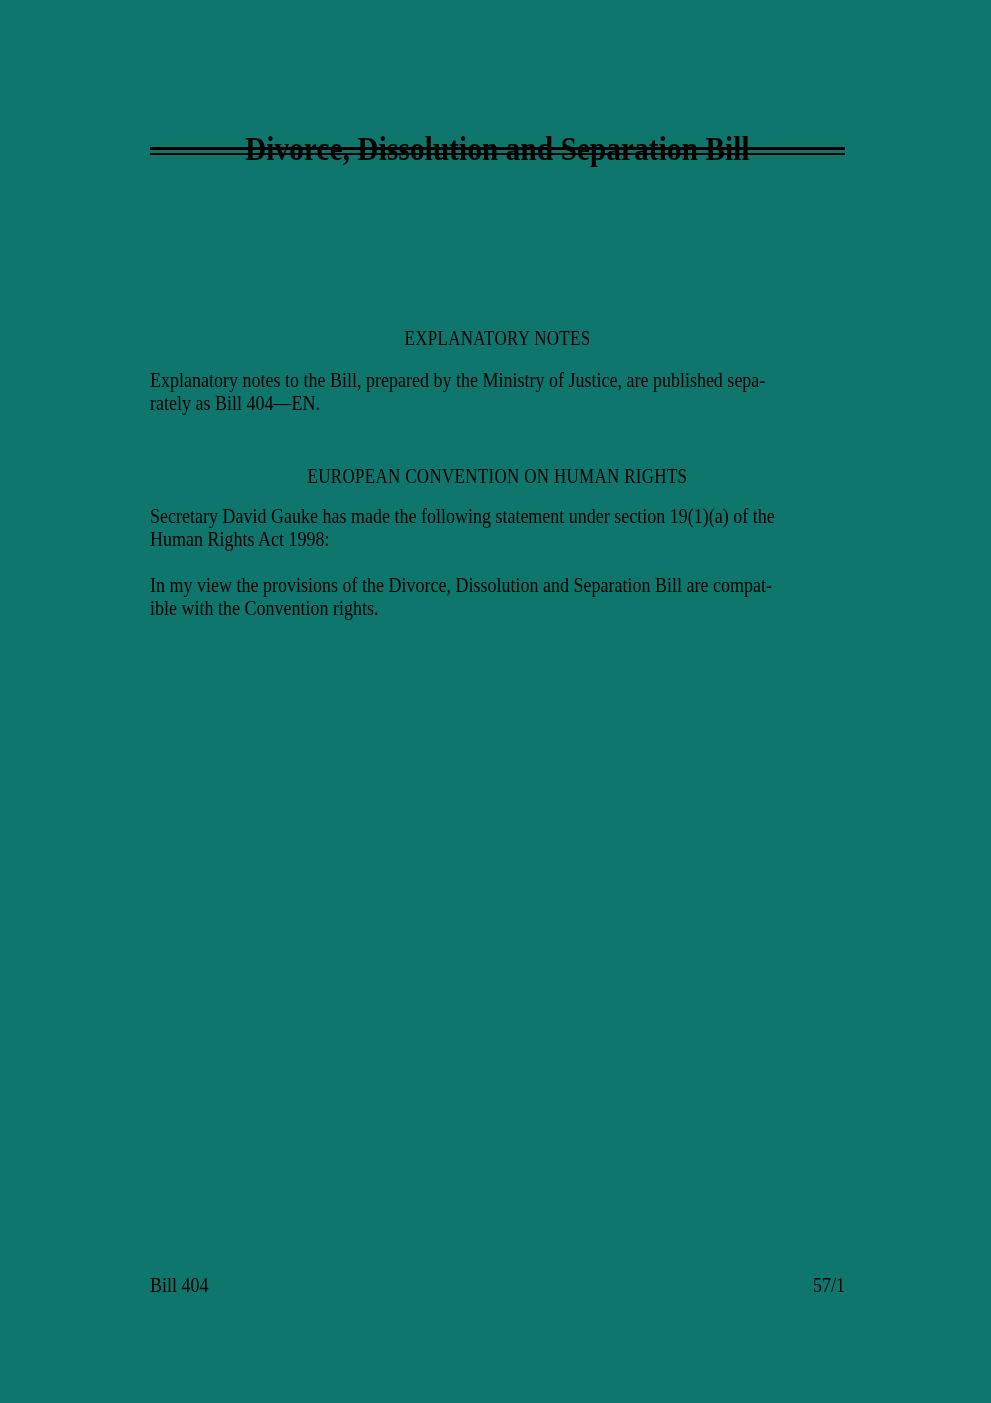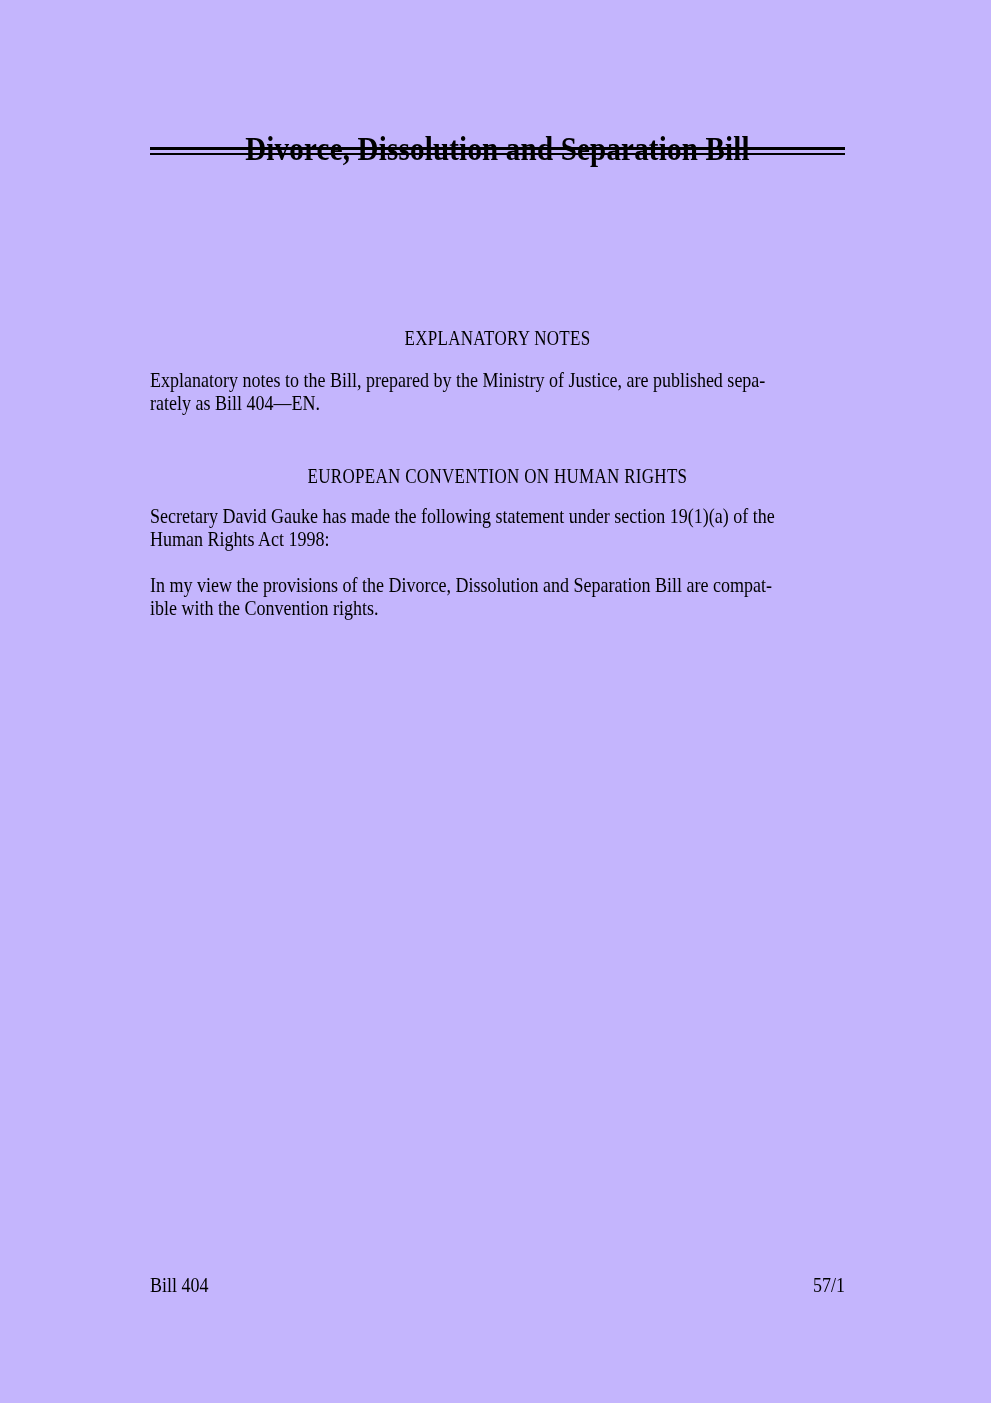--- a/index.html
+++ b/index.html
@@ -4,21 +4,21 @@
 <style>
   html, body {
     margin: 0;
     padding: 0;
     background: #ffffff;
   }
   .page {
     position: relative;
     width: 991px;
     height: 1403px;
-    background: #c4b5fd;
+    background: #0f766e;
     font-family: "Liberation Serif", serif;
     color: #000000;
     overflow: hidden;
   }
   .doc-title {
     position: absolute;
     left: 150px;
     top: 112px;
     width: 695px;
     text-align: center;

